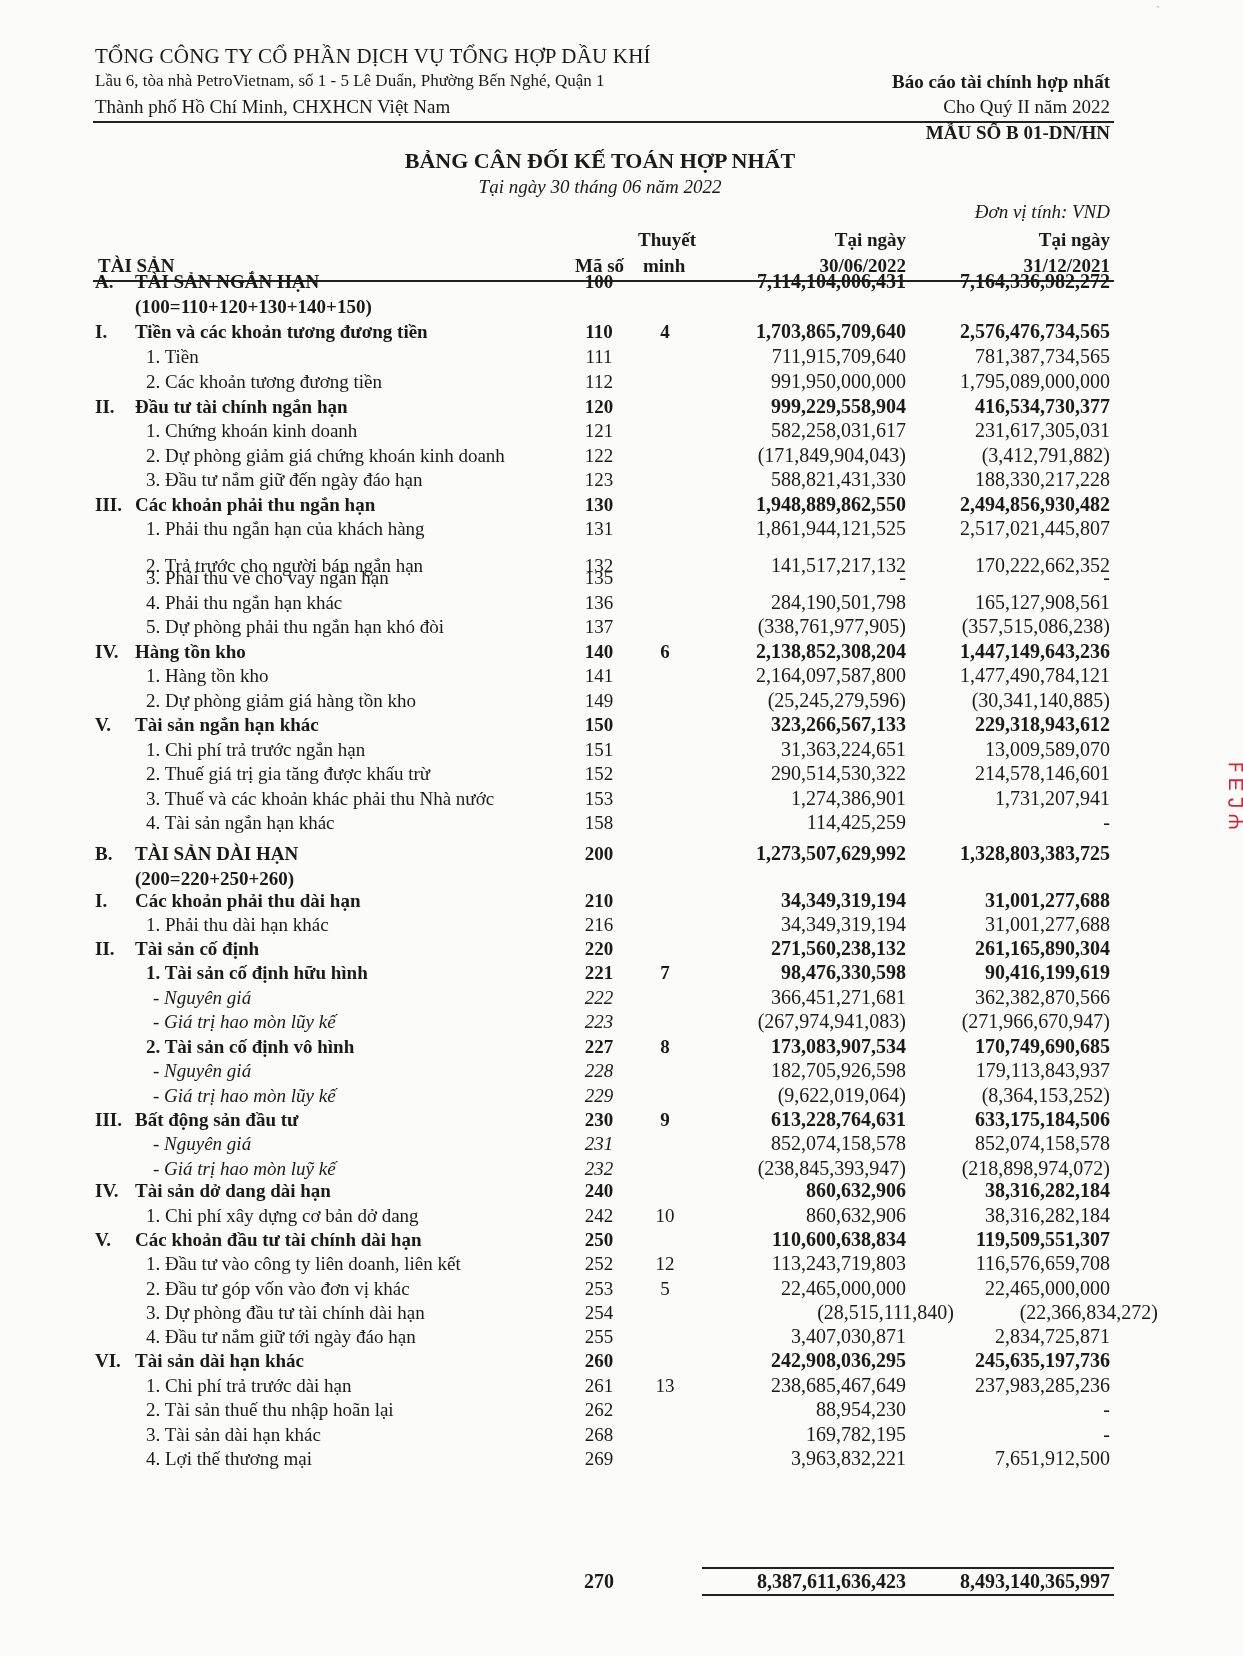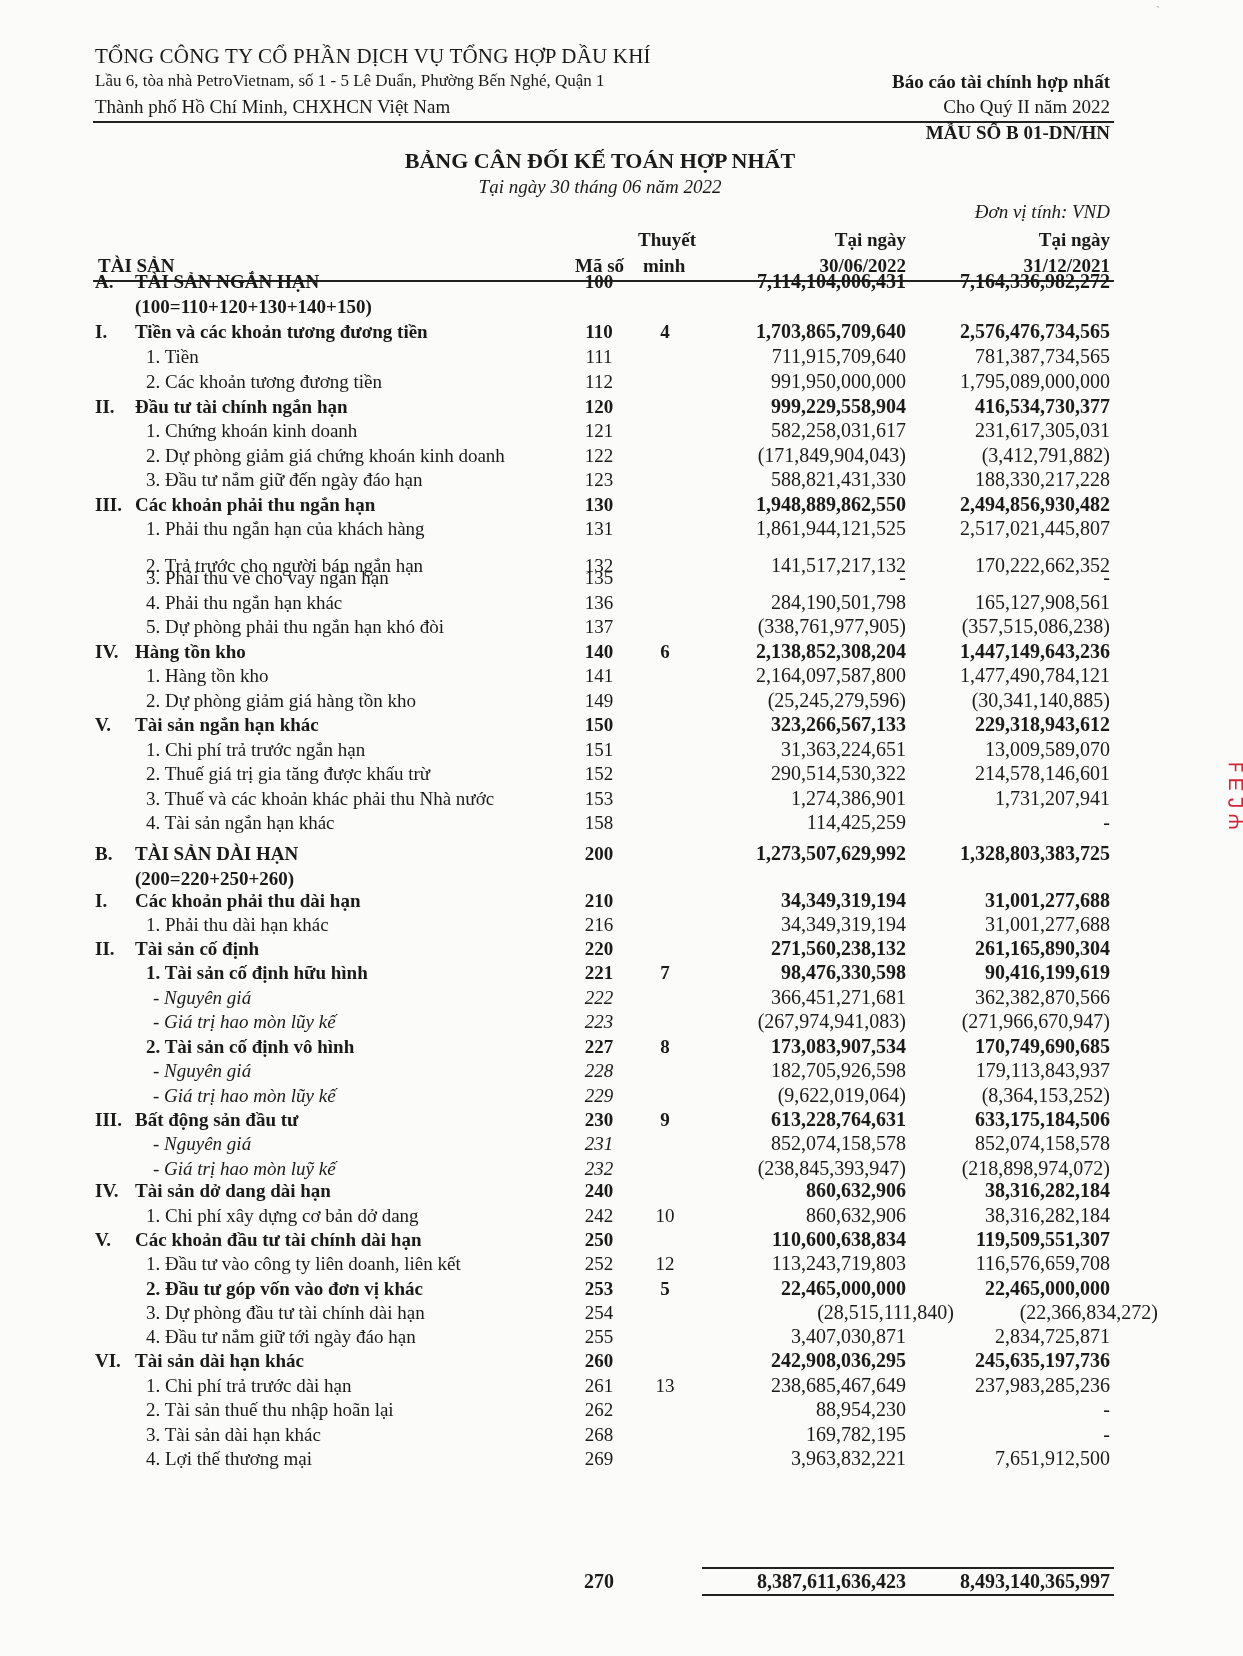--- a/index.html
+++ b/index.html
@@ -403,21 +403,21 @@
         <span class="v2">119,509,551,307</span>
       </div>
       <div class="row sub" style="top: 1251px;">
         <span class="roman"></span>
         <span class="label">1. Đầu tư vào công ty liên doanh, liên kết</span>
         <span class="code">252</span>
         <span class="note">12</span>
         <span class="v1">113,243,719,803</span>
         <span class="v2">116,576,659,708</span>
       </div>
-      <div class="row sub" style="top: 1276px; font-weight: bold;">
+      <div class="row sub" style="top: 1276px;">
         <span class="roman"></span>
         <span class="label">2. Đầu tư góp vốn vào đơn vị khác</span>
         <span class="code">253</span>
         <span class="note">5</span>
         <span class="v1">22,465,000,000</span>
         <span class="v2">22,465,000,000</span>
       </div>
       <div class="row sub" style="top: 1300px; padding-left: 48px;">
         <span class="roman"></span>
         <span class="label">3. Dự phòng đầu tư tài chính dài hạn</span>

